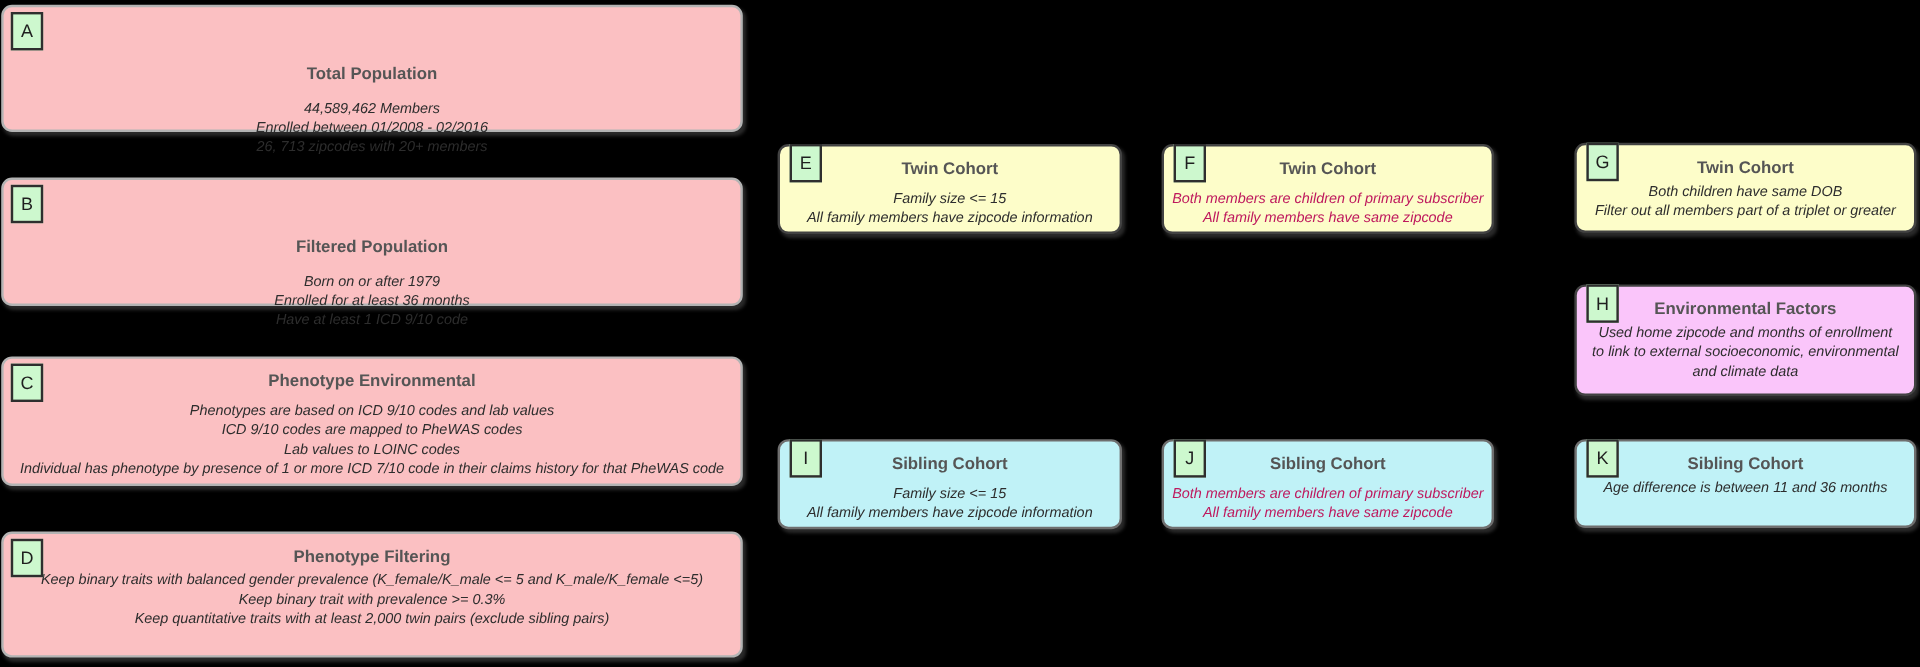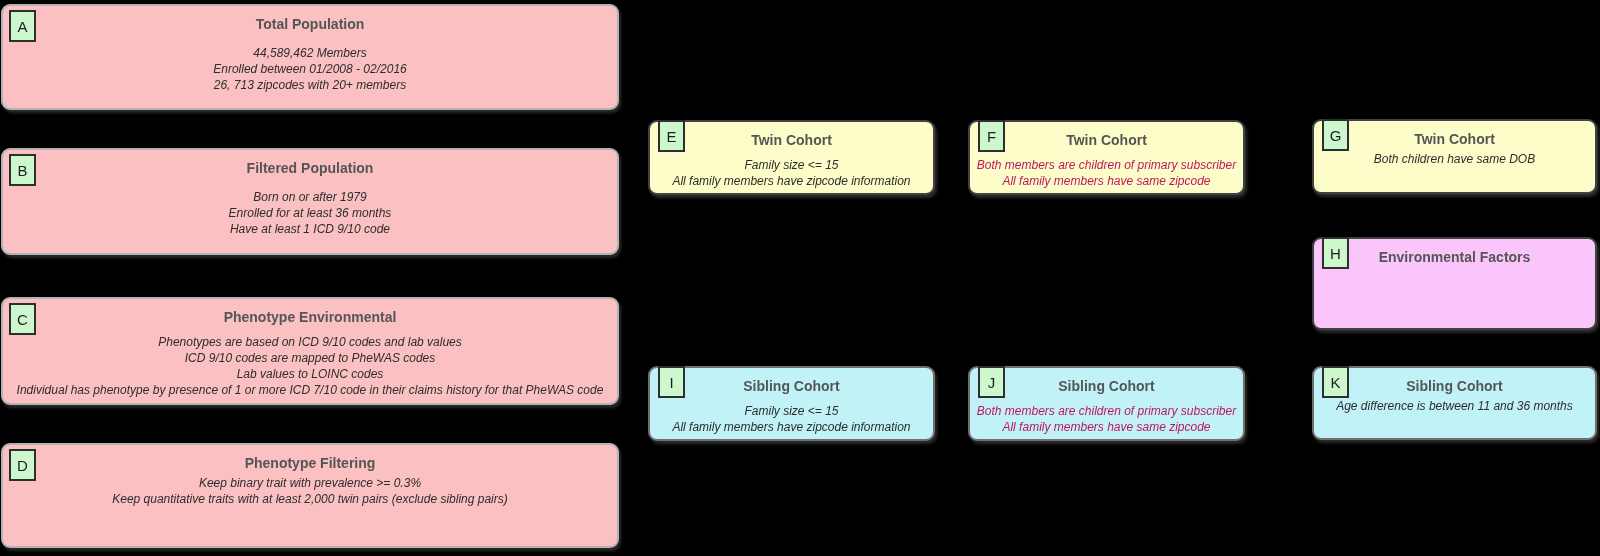--- a/index.html
+++ b/index.html
@@ -33,21 +33,21 @@
   #box-B{left:1px;  top:148px;width:618px;height:107px;}
   #box-C{left:1px;  top:297px;width:618px;height:108px;}
   #box-D{left:1px;  top:443px;width:618px;height:105px;}
   #box-E{left:648px;top:120px;width:287px;height:75px;}
   #box-F{left:968px;top:120px;width:277px;height:75px;}
   #box-G{left:1312px;top:119px;width:285px;height:75px;}
   #box-H{left:1312px;top:237px;width:285px;height:93px;}
   #box-I{left:648px;top:366px;width:287px;height:75px;}
   #box-J{left:968px;top:366px;width:277px;height:75px;}
   #box-K{left:1312px;top:366px;width:285px;height:74px;}
-  #box-A .title,#box-B .title{margin-bottom:13px;}
+  #box-A .title,#box-B .title{margin-bottom:13px;margin-top:37px;}
   #box-D .title,#box-G .title,#box-K .title,#box-H .title{margin-bottom:4px;}
 </style>
 </head>
 <body>
 
 <div id="canvas">
 
   <div class="node pink" id="box-A">
     <div class="letter">A</div>
     <div class="title">Total Population</div>
@@ -69,20 +69,21 @@
     <div class="title">Phenotype Environmental</div>
     <div class="line">Phenotypes are based on ICD 9/10 codes and lab values</div>
     <div class="line">ICD 9/10 codes are mapped to PheWAS codes</div>
     <div class="line">Lab values to LOINC codes</div>
     <div class="line">Individual has phenotype by presence of 1 or more ICD 7/10 code in their claims history for that PheWAS code</div>
   </div>
 
   <div class="node pink" id="box-D">
     <div class="letter">D</div>
     <div class="title">Phenotype Filtering</div>
+    <div class="line">Keep binary traits with balanced gender prevalence (K_female/K_male &lt;= 5 and K_male/K_female &lt;=5)</div>
     <div class="line">Keep binary trait with prevalence &gt;= 0.3%</div>
     <div class="line">Keep quantitative traits with at least 2,000 twin pairs (exclude sibling pairs)</div>
   </div>
 
   <div class="node yellow" id="box-E">
     <div class="letter">E</div>
     <div class="title">Twin Cohort</div>
     <div class="line">Family size &lt;= 15</div>
     <div class="line">All family members have zipcode information</div>
   </div>
@@ -91,25 +92,27 @@
     <div class="letter">F</div>
     <div class="title">Twin Cohort</div>
     <div class="line">Both members are children of primary subscriber</div>
     <div class="line">All family members have same zipcode</div>
   </div>
 
   <div class="node yellow" id="box-G">
     <div class="letter">G</div>
     <div class="title">Twin Cohort</div>
     <div class="line">Both children have same DOB</div>
+    <div class="line">Filter out all members part of a triplet or greater</div>
   </div>
 
   <div class="node violet wrap" id="box-H">
     <div class="letter">H</div>
     <div class="title">Environmental Factors</div>
+    <div class="line">Used home zipcode and months of enrollment to link to external socioeconomic, environmental and climate data</div>
   </div>
 
   <div class="node cyan" id="box-I">
     <div class="letter">I</div>
     <div class="title">Sibling Cohort</div>
     <div class="line">Family size &lt;= 15</div>
     <div class="line">All family members have zipcode information</div>
   </div>
 
   <div class="node cyan dim" id="box-J">

